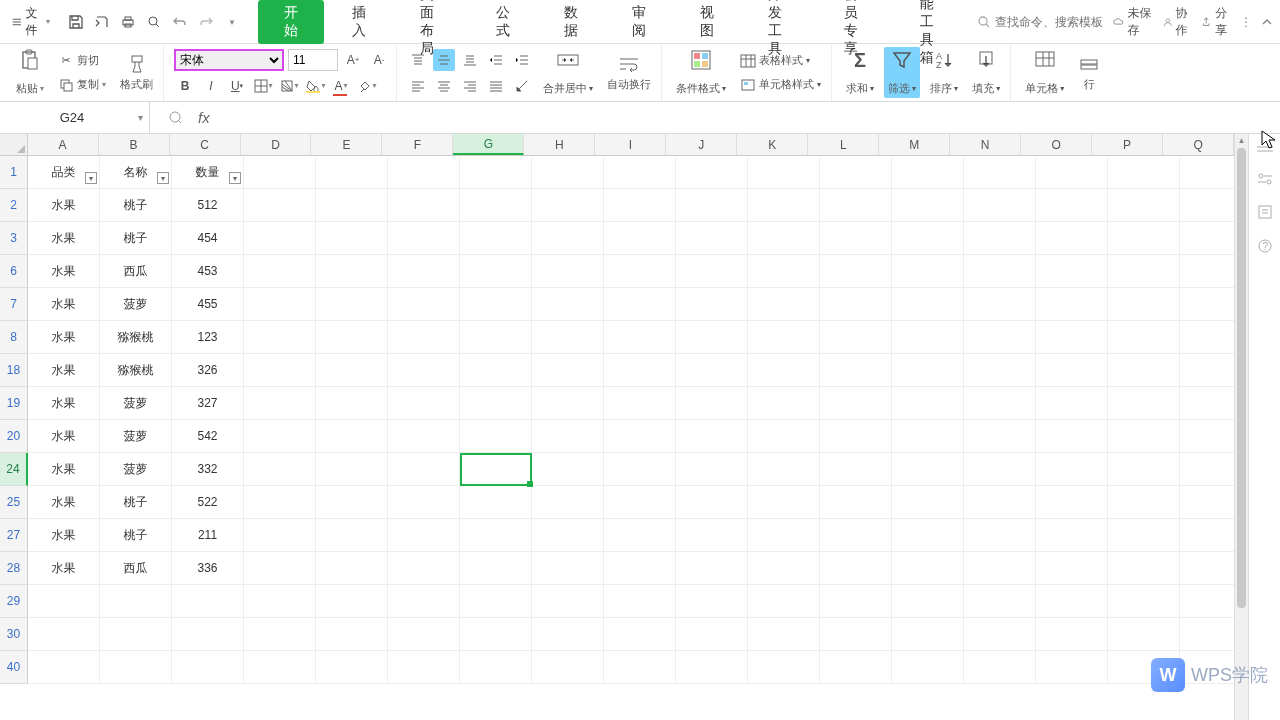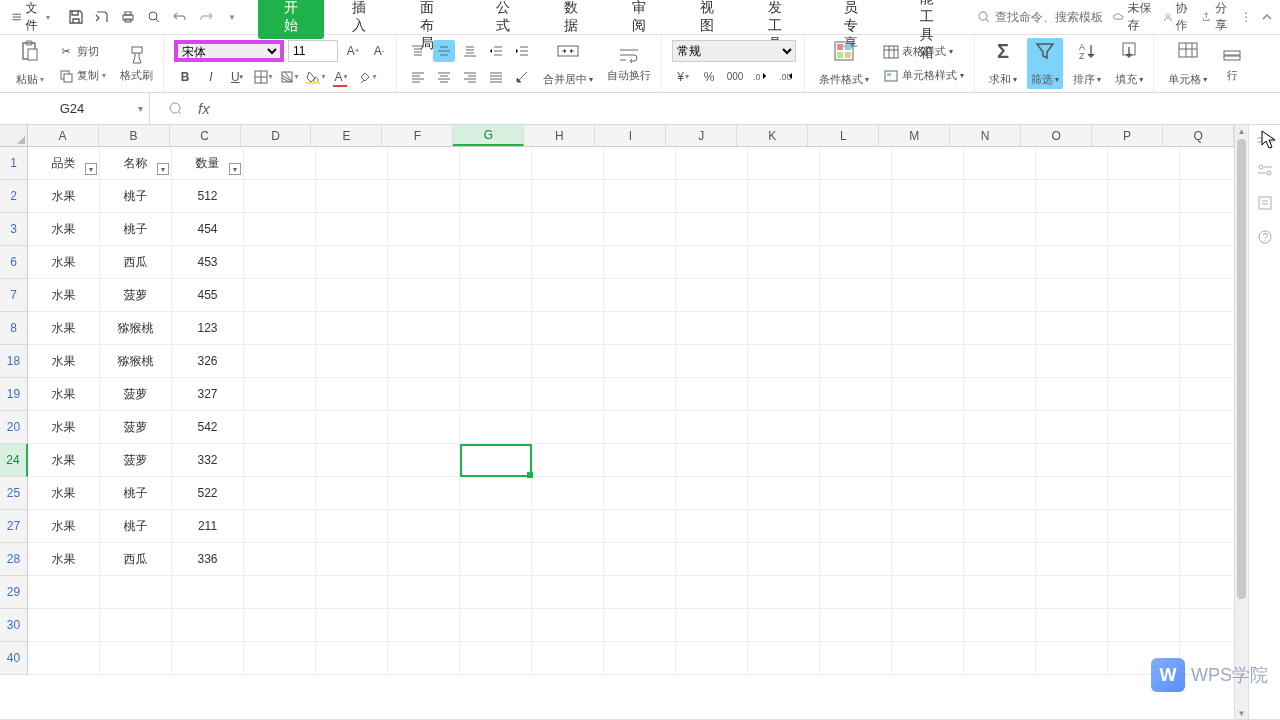--- a/index.html
+++ b/index.html
@@ -1,19 +1,19 @@
 <!DOCTYPE html>
 <html><head>
 <meta charset="utf-8">
 <style>
 * { margin: 0; padding: 0; box-sizing: border-box; font-family: "Microsoft YaHei", Arial, sans-serif; }
 body { background: #fff; font-size: 12px; color: #333; overflow: hidden; width: 1280px; height: 720px; position: relative; }
 
 
-.menubar { height: 35px; display: flex; align-items: center; padding: 0 6px; border-bottom: 1px solid #e0e0e0; gap: 2px; }
+.menubar { height: 44px; display: flex; align-items: center; padding: 0 6px; border-bottom: 1px solid #e0e0e0; gap: 2px; }
 .menubar .file-menu { display: flex; align-items: center; gap: 4px; padding: 2px 6px; cursor: pointer; }
 .menubar .file-menu svg { width: 14px; height: 14px; }
 .menubar .qat { display: flex; align-items: center; gap: 6px; margin-left: 8px; }
 .menubar .qat-btn { width: 20px; height: 20px; display: flex; align-items: center; justify-content: center; cursor: pointer; color: #555; }
 .menubar .tabs { display: flex; align-items: center; margin-left: 14px; gap: 2px; }
 .menubar .tab { padding: 4px 26px; cursor: pointer; font-size: 14px; color: #333; }
 .menubar .tab.active { background: #20b24a; color: #fff; border-radius: 3px; }
 .menubar .spacer { flex: 1; }
 .menubar .search { display: flex; align-items: center; gap: 4px; color: #999; margin-right: 6px; }
 .menubar .search input { border: none; outline: none; font-size: 12px; width: 110px; color: #666; }
@@ -25,21 +25,21 @@
 
 .ribbon { height: 58px; display: flex; align-items: center; padding: 0 6px; border-bottom: 1px solid #d8d8d8; gap: 4px; }
 .ribbon .group { display: flex; align-items: center; gap: 6px; padding: 0 6px; height: 100%; border-right: 1px solid #eee; }
 .ribbon .group:last-child { border-right: none; }
 .ribbon .vbtn { display: flex; flex-direction: column; align-items: center; justify-content: center; gap: 2px; padding: 2px 4px; cursor: pointer; font-size: 11px; color: #555; }
 .ribbon .vbtn .ic { width: 22px; height: 22px; display: flex; align-items: center; justify-content: center; }
 .ribbon .vbtn .lbl { display: flex; align-items: center; gap: 2px; margin-top: 8px; }
 .ribbon .stack { display: flex; flex-direction: column; gap: 4px; }
 .ribbon .hbtn { display: flex; align-items: center; gap: 3px; padding: 2px 4px; cursor: pointer; font-size: 11px; color: #555; }
 .ribbon .ic16 { width: 16px; height: 16px; display: inline-flex; align-items: center; justify-content: center; }
-.ribbon select.font-name { width: 110px; height: 22px; font-size: 12px; border: 4px solid #d946ef; }
+.ribbon select.font-name { width: 110px; height: 22px; font-size: 12px; border: 2px solid #d946ef; }
 .ribbon input.font-size { width: 50px; height: 22px; font-size: 12px; border: 1px solid #ccc; padding: 0 4px; }
 .ribbon .icon-row { display: flex; align-items: center; gap: 4px; }
 .ribbon .icon-btn { width: 22px; height: 22px; display: flex; align-items: center; justify-content: center; cursor: pointer; color: #555; }
 .ribbon .dd::after { content: "▾"; font-size: 8px; color: #888; margin-left: 1px; }
 .ribbon .highlighted { background: #7dd3fc; border-radius: 2px; }
 
 
 .formula-bar { height: 32px; display: flex; align-items: center; border-bottom: 1px solid #d8d8d8; }
 .name-box { width: 150px; height: 100%; display: flex; align-items: center; border-right: 1px solid #d8d8d8; padding: 0 6px; }
 .name-box input { border: none; outline: none; width: 100%; text-align: center; font-size: 13px; color: #333; }
@@ -349,44 +349,20 @@
           <span style="font-size:8px">▾</span>
         </span>
     </div>
     <div class="vbtn">
       <span class="ic">
           <svg width="22" height="18" viewBox="0 0 22 18">
             <path fill="none" stroke="#666" d="M2 4h18M2 9h14a3 3 0 010 6h-4m2-2l-2 2 2 2M2 14h6"></path>
           </svg>
         </span>
       <span>自动换行</span>
-    </div>
-  </div>
-  <div class="group">
-    <div class="stack">
-      <select style="width:124px;height:22px;border:1px solid #ccc;font-size:12px"><option>常规</option></select>
-      <div class="icon-row">
-        <div class="icon-btn dd">¥</div>
-        <div class="icon-btn">%</div>
-        <div class="icon-btn">
-            <span style="font-size:10px">000</span>
-          </div>
-        <div class="icon-btn">
-            <svg width="16" height="14">
-              <text x="0" y="10" font-size="9" fill="#666">.0</text>
-              <path stroke="#666" d="M10 3l3 3-3 3"></path>
-            </svg>
-          </div>
-        <div class="icon-btn">
-            <svg width="16" height="14">
-              <text x="0" y="10" font-size="9" fill="#666">.00</text>
-              <path stroke="#666" d="M13 3l-3 3 3 3"></path>
-            </svg>
-          </div>
-      </div>
     </div>
   </div>
   <div class="group">
     <div class="vbtn">
       <span class="ic">
           <svg width="22" height="22">
             <rect x="2" y="2" width="18" height="18" fill="none" stroke="#666"></rect>
             <rect x="4" y="4" width="6" height="6" fill="#e88"></rect>
             <rect x="12" y="4" width="6" height="6" fill="#8ce"></rect>
             <rect x="4" y="12" width="6" height="6" fill="#ae8"></rect>

